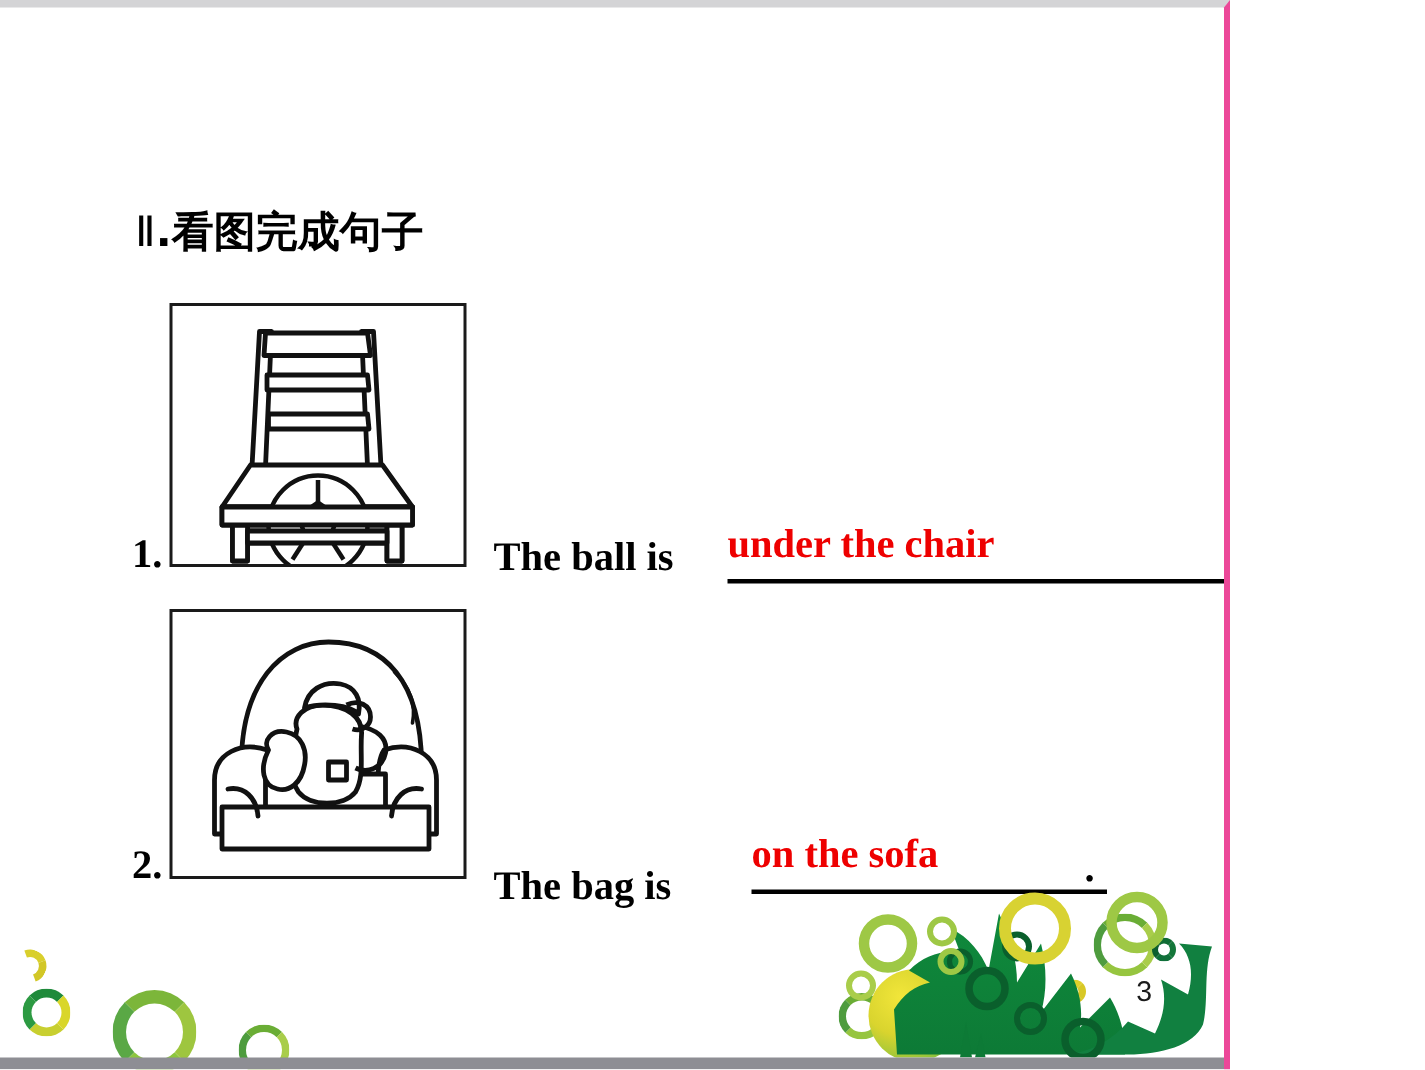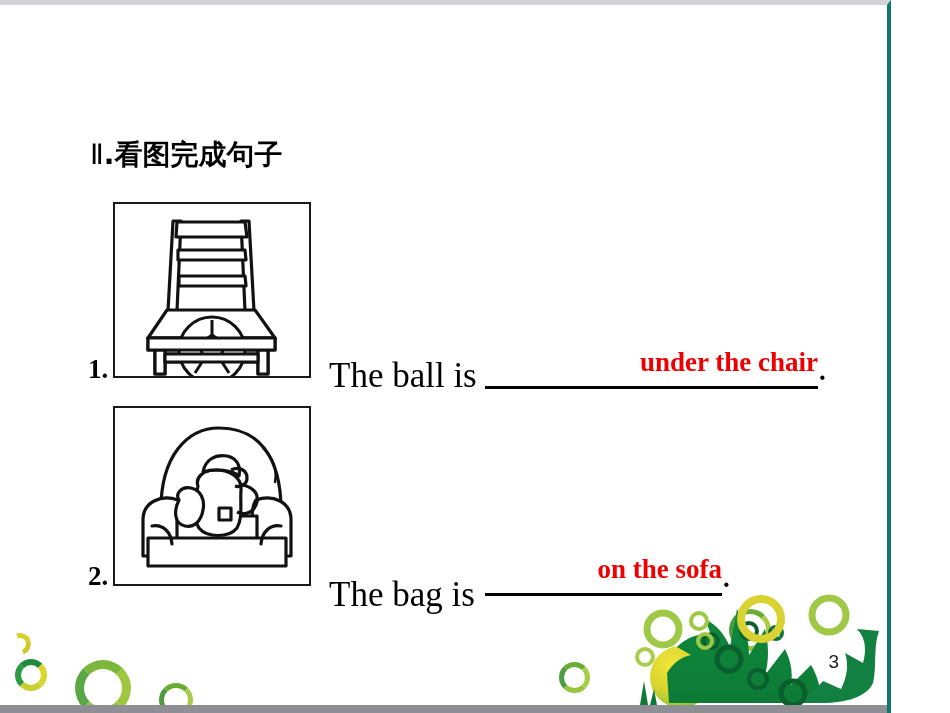--- a/index.html
+++ b/index.html
@@ -5,26 +5,26 @@
   html, body {
     margin: 0;
     padding: 0;
     background: #ffffff;
   }
   body {
     font-family: "Liberation Serif", serif;
   }
   #slide {
     position: relative;
-    width: 891px;
+    width: 820px;
     height: 713px;
     background: #ffffff;
     overflow: hidden;
     border-top: 5px solid #d4d4d6;
-    border-right: 4px solid #0f766e;
+    border-right: 4px solid #ec4899;
     box-sizing: border-box;
   }
   
   .bottom-bar {
     position: absolute;
     left: 0;
     bottom: 0;
     width: 950px;
     height: 8px;
     background: #8e8e94;
@@ -57,34 +57,34 @@
     position: absolute;
     font-family: "Liberation Serif", serif;
     font-weight: bold;
     font-size: 27px;
     color: #000000;
     line-height: 1;
   }
   .sentence {
     position: absolute;
     font-family: "Liberation Serif", serif;
-    font-weight: normal;
-    font-size: 35px;
+    font-weight: bold;
+    font-size: 27px;
     color: #000000;
     white-space: nowrap;
   }
   .blank-wrap {
     position: absolute;
     height: 40px;
   }
   .answer {
     position: absolute;
     left: 0; top: 0;
     width: 100%;
-    text-align: right;
+    text-align: left;
     font-family: "Liberation Serif", serif;
     font-weight: bold;
     font-size: 27px;
     color: #ee0000;
     white-space: nowrap;
     line-height: 1.0;
   }
   .rule {
     position: absolute;
     left: 0;
@@ -241,21 +241,21 @@
 
           <path d="M116 62 C124 58 132 62 132 70 C132 76 126 80 120 78" fill="none"></path>
         </g>
       </svg>
     </div>
 
     <div class="qnum" style="left:88px; top:558px;">2.</div>
 
     <div class="sentence" style="left:329px; top:570px;">The bag is</div>
 
-    <div class="blank-wrap" style="left:485px; top:551px; width:237px;">
+    <div class="blank-wrap" style="left:501px; top:551px; width:237px;">
       <div class="answer">on the sofa</div>
       <div class="rule"></div>
     </div>
 
     <div class="period" style="left:723px; top:558px;">.</div>
   </div>
 
   <div>
 
     <div class="ring arc" style="left:9px; top:628px; width:22px; height:22px;"></div>

